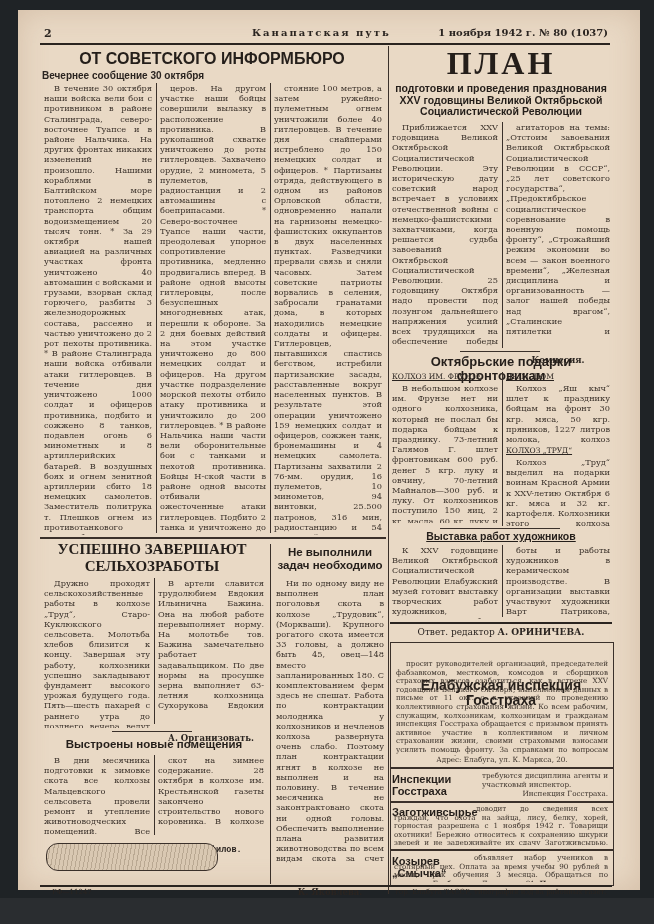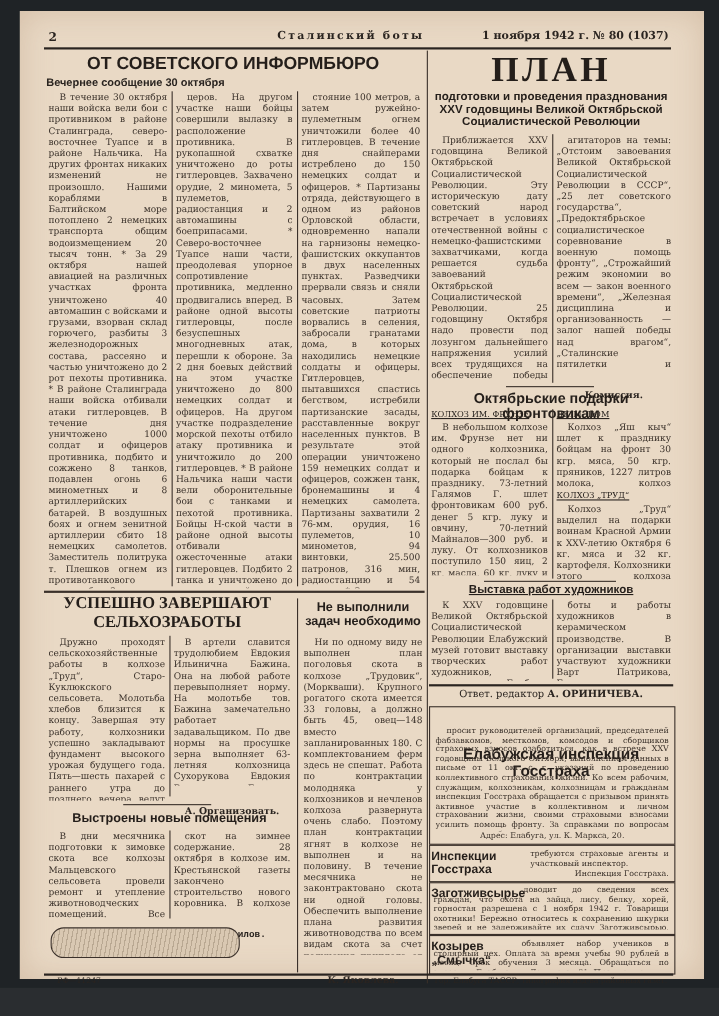--- a/index.html
+++ b/index.html
@@ -52,21 +52,21 @@
   .tiny { font-size:7.2px; line-height:8.6px; }
 </style>
 </head>
 <body>
 
 <div class="page"></div>
 <div class="frame-bottom"></div>
 
 <div class="masthead">
   <span class="pg">2</span>
-  <span class="name">Сталинский боты</span>
+  <span class="name">Канапатская путь</span>
   <span class="date">1 ноября 1942 г. № 80 (1037)</span>
 </div>
 <div class="rule-thick" style="left:40px;top:43px;width:570px;height:2px;"></div>
 
 <div class="headline" style="left:42px;top:50px;width:340px;font-size:16px;">ОТ СОВЕТСКОГО ИНФОРМБЮРО</div>
 <div class="subhead" style="left:42px;top:70px;width:340px;font-size:10px;">Вечернее сообщение 30 октября</div>
 <div class="col" style="left:44px;top:83px;width:108px;height:452px;">
     <p>В течение 30 октября наши войска вели бои с противником в районе Сталинграда, северо-восточнее Туапсе и в районе Нальчика. На других фронтах никаких изменений не произошло. Нашими кораблями в Балтийском море потоплено 2 немецких транспорта общим водоизмещением 20 тысяч тонн. * За 29 октября нашей авиацией на различных участках фронта уничтожено 40 автомашин с войсками и грузами, взорван склад горючего, разбиты 3 железнодорожных состава, рассеяно и частью уничтожено до 2 рот пехоты противника. * В районе Сталинграда наши войска отбивали атаки гитлеровцев. В течение дня уничтожено 1000 солдат и офицеров противника, подбито и сожжено 8 танков, подавлен огонь 6 минометных и 8 артиллерийских батарей. В воздушных боях и огнем зенитной артиллерии сбито 18 немецких самолетов. Заместитель политрука т. Плешков огнем из противотанкового ружья сбил 2 немецких самолета. Один самолет противника сбил также младший лейтенант т. Потренко. Младший лейтенант т. Калинин из противотанкового ружья подбил тяжелый немецкий танк. Это уже пятый по счету немецкий танк, уничтоженный лейтенантом. * Северо-западнее Сталинграда происходили бои местного значения. Н-ское подразделение отбило атаку румын и истребило 180 вражеских солдат и офи-</p>
   </div>
 <div class="vrule" style="left:156px;top:83px;height:450px;"></div>
@@ -126,21 +126,21 @@
 <div class="box" style="left:390px;top:642px;width:222px;height:124px;"></div>
 <div class="headline" style="left:392px;top:678px;width:218px;font-size:14px;">Елабужская инспекция Госстраха</div>
 <div class="col tiny" style="left:396px;top:660px;width:212px;height:96px;">
     <p>просит руководителей организаций, председателей фабзавкомов, месткомов, комсодов и сборщиков страховых взносов озаботиться, как в встрече XXV годовщины Великого Октября, выполнением данных в письме от 11 окт. с. г. указаний по проведению коллективного страхования жизни. Ко всем рабочим, служащим, колхозникам, колхозницам и гражданам инспекция Госстраха обращается с призывом принять активное участие в коллективном и личном страховании жизни, своими страховыми взносами усилить помощь фронту. За справками по вопросам страхования обращаться в инспекцию лично или по телефону.</p>
   </div>
 <div class="col tiny" style="left:396px;top:756px;width:212px;height:10px;text-align:center;">Адрес: Елабуга, ул. К. Маркса, 20.</div>
 
 <div class="box" style="left:390px;top:768px;width:222px;height:32px;"></div>
 <div class="headline" style="left:392px;top:773px;width:100px;font-size:11px;text-align:left;">Инспекции Госстраха</div>
 <div class="col tiny" style="left:482px;top:772px;width:126px;height:18px;">
-    <p style="text-indent:0">требуются страховые агенты и участковый инспектор.</p>
+    <p style="text-indent:0">требуются дисциплина агенты и участковый инспектор.</p>
   </div>
 <div class="col tiny" style="left:482px;top:790px;width:126px;height:9px;text-align:right;">Инспекция Госстраха.</div>
 
 <div class="box" style="left:390px;top:802px;width:222px;height:46px;"></div>
 <div class="headline" style="left:392px;top:806px;width:82px;font-size:11px;text-align:left;">Заготживсырье</div>
 <div class="col tiny" style="left:394px;top:805px;width:214px;height:40px;text-indent:82px;"><span>доводит до сведения всех граждан, что охота на зайца, лису, белку, хорей, горностая разрешена с 1 ноября 1942 г. Товарищи охотники! Бережно относитесь к сохранению шкурки зверей и не задерживайте их сдачу Заготживсырью, откуда они без замедления будут отправляться в промышленность для снабжения Красной Армии.</span> </div>
 
 <div class="box" style="left:390px;top:850px;width:222px;height:34px;"></div>
 <div class="headline" style="left:392px;top:855px;width:80px;font-size:11px;text-align:left;">Козырев „Смычка“</div>
 <div class="col tiny" style="left:394px;top:854px;width:214px;height:28px;text-indent:80px;"><span>объявляет набор учеников в столярный цех. Оплата за время учебы 90 рублей в месяц. Срок обучения 3 месяца. Обращаться по адресу: г. Елабуга, ул. Ленинская 81.</span> <b>Правление.</b></div>

